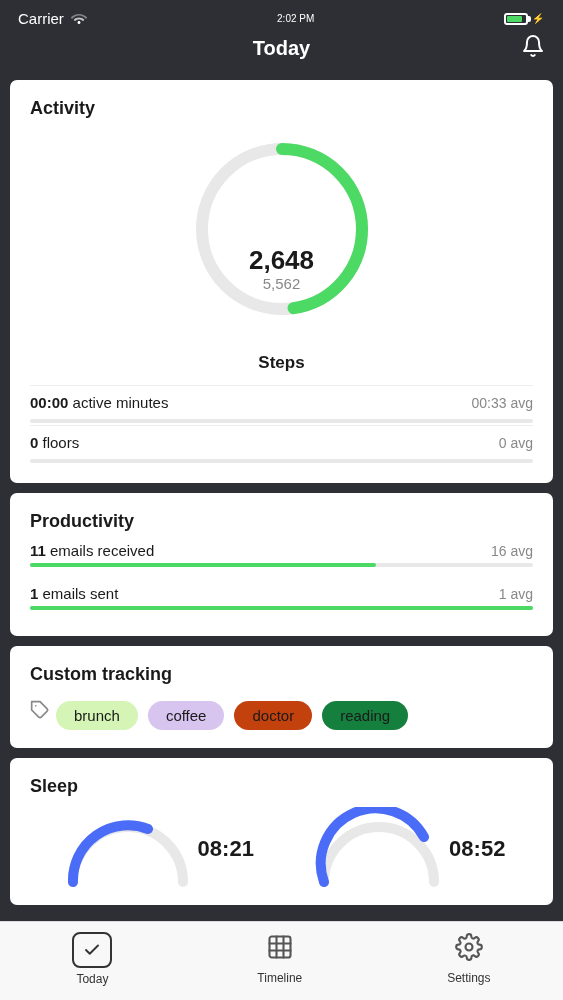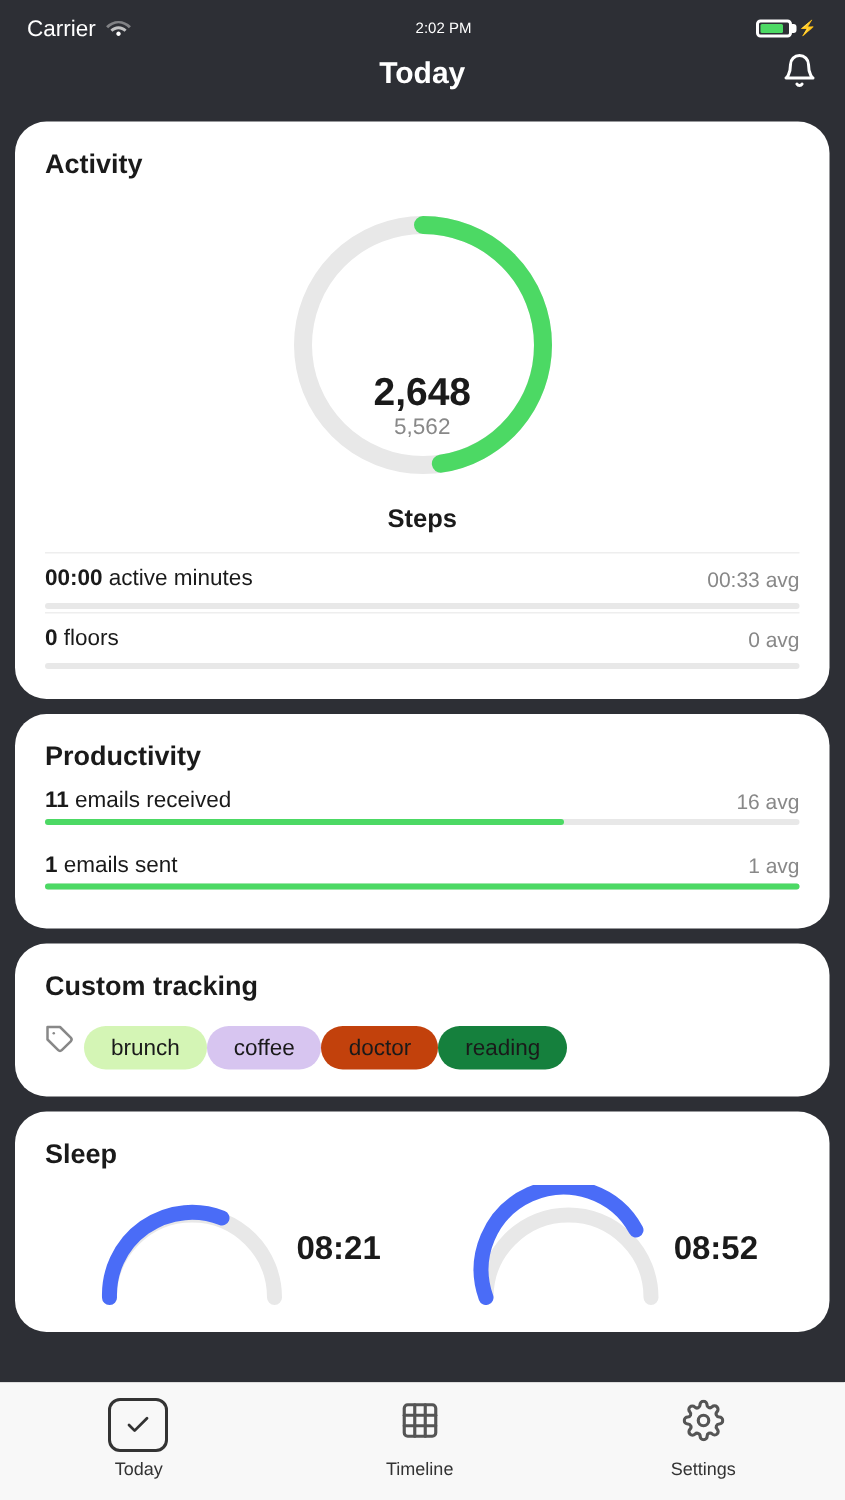--- a/index.html
+++ b/index.html
@@ -61,21 +61,21 @@
     .content {
       padding: 8px 10px;
       display: flex;
       flex-direction: column;
       gap: 10px;
     }
 
     
     .card {
       background: #fff;
-      border-radius: 21px;
+      border-radius: 7px;
       padding: 18px 20px;
     }
     .card-title {
       font-size: 18px;
       font-weight: 700;
       color: #1a1a1a;
       margin-bottom: 10px;
     }
 
     
@@ -107,21 +107,21 @@
       line-height: 1.1;
     }
     .donut-center .steps-goal {
       font-size: 15px;
       color: #888;
     }
     .steps-label {
       font-size: 17px;
       font-weight: 600;
       color: #1a1a1a;
-      margin-top: 6px;
+      margin-top: 24px;
     }
 
     .stat-row {
       display: flex;
       justify-content: space-between;
       align-items: center;
       padding: 8px 0 4px;
       border-top: 1px solid #eee;
     }
     .stat-row:first-child { border-top: none; }
@@ -155,20 +155,21 @@
     }
     .prod-stat-label { font-size: 15px; color: #1a1a1a; }
     .prod-stat-label strong { font-weight: 700; }
     .prod-stat-avg { font-size: 14px; color: #888; }
 
     
     .tag-icon { color: #888; font-size: 18px; margin-right: 6px; }
     .tags-row {
       display: flex;
       flex-wrap: wrap;
+      gap: 10px;
       align-items: flex-start;
       margin-top: 6px;
     }
     .tag {
       padding: 6px 18px;
       border-radius: 20px;
       font-size: 15px;
       font-weight: 500;
       color: #1a1a1a;
     }

